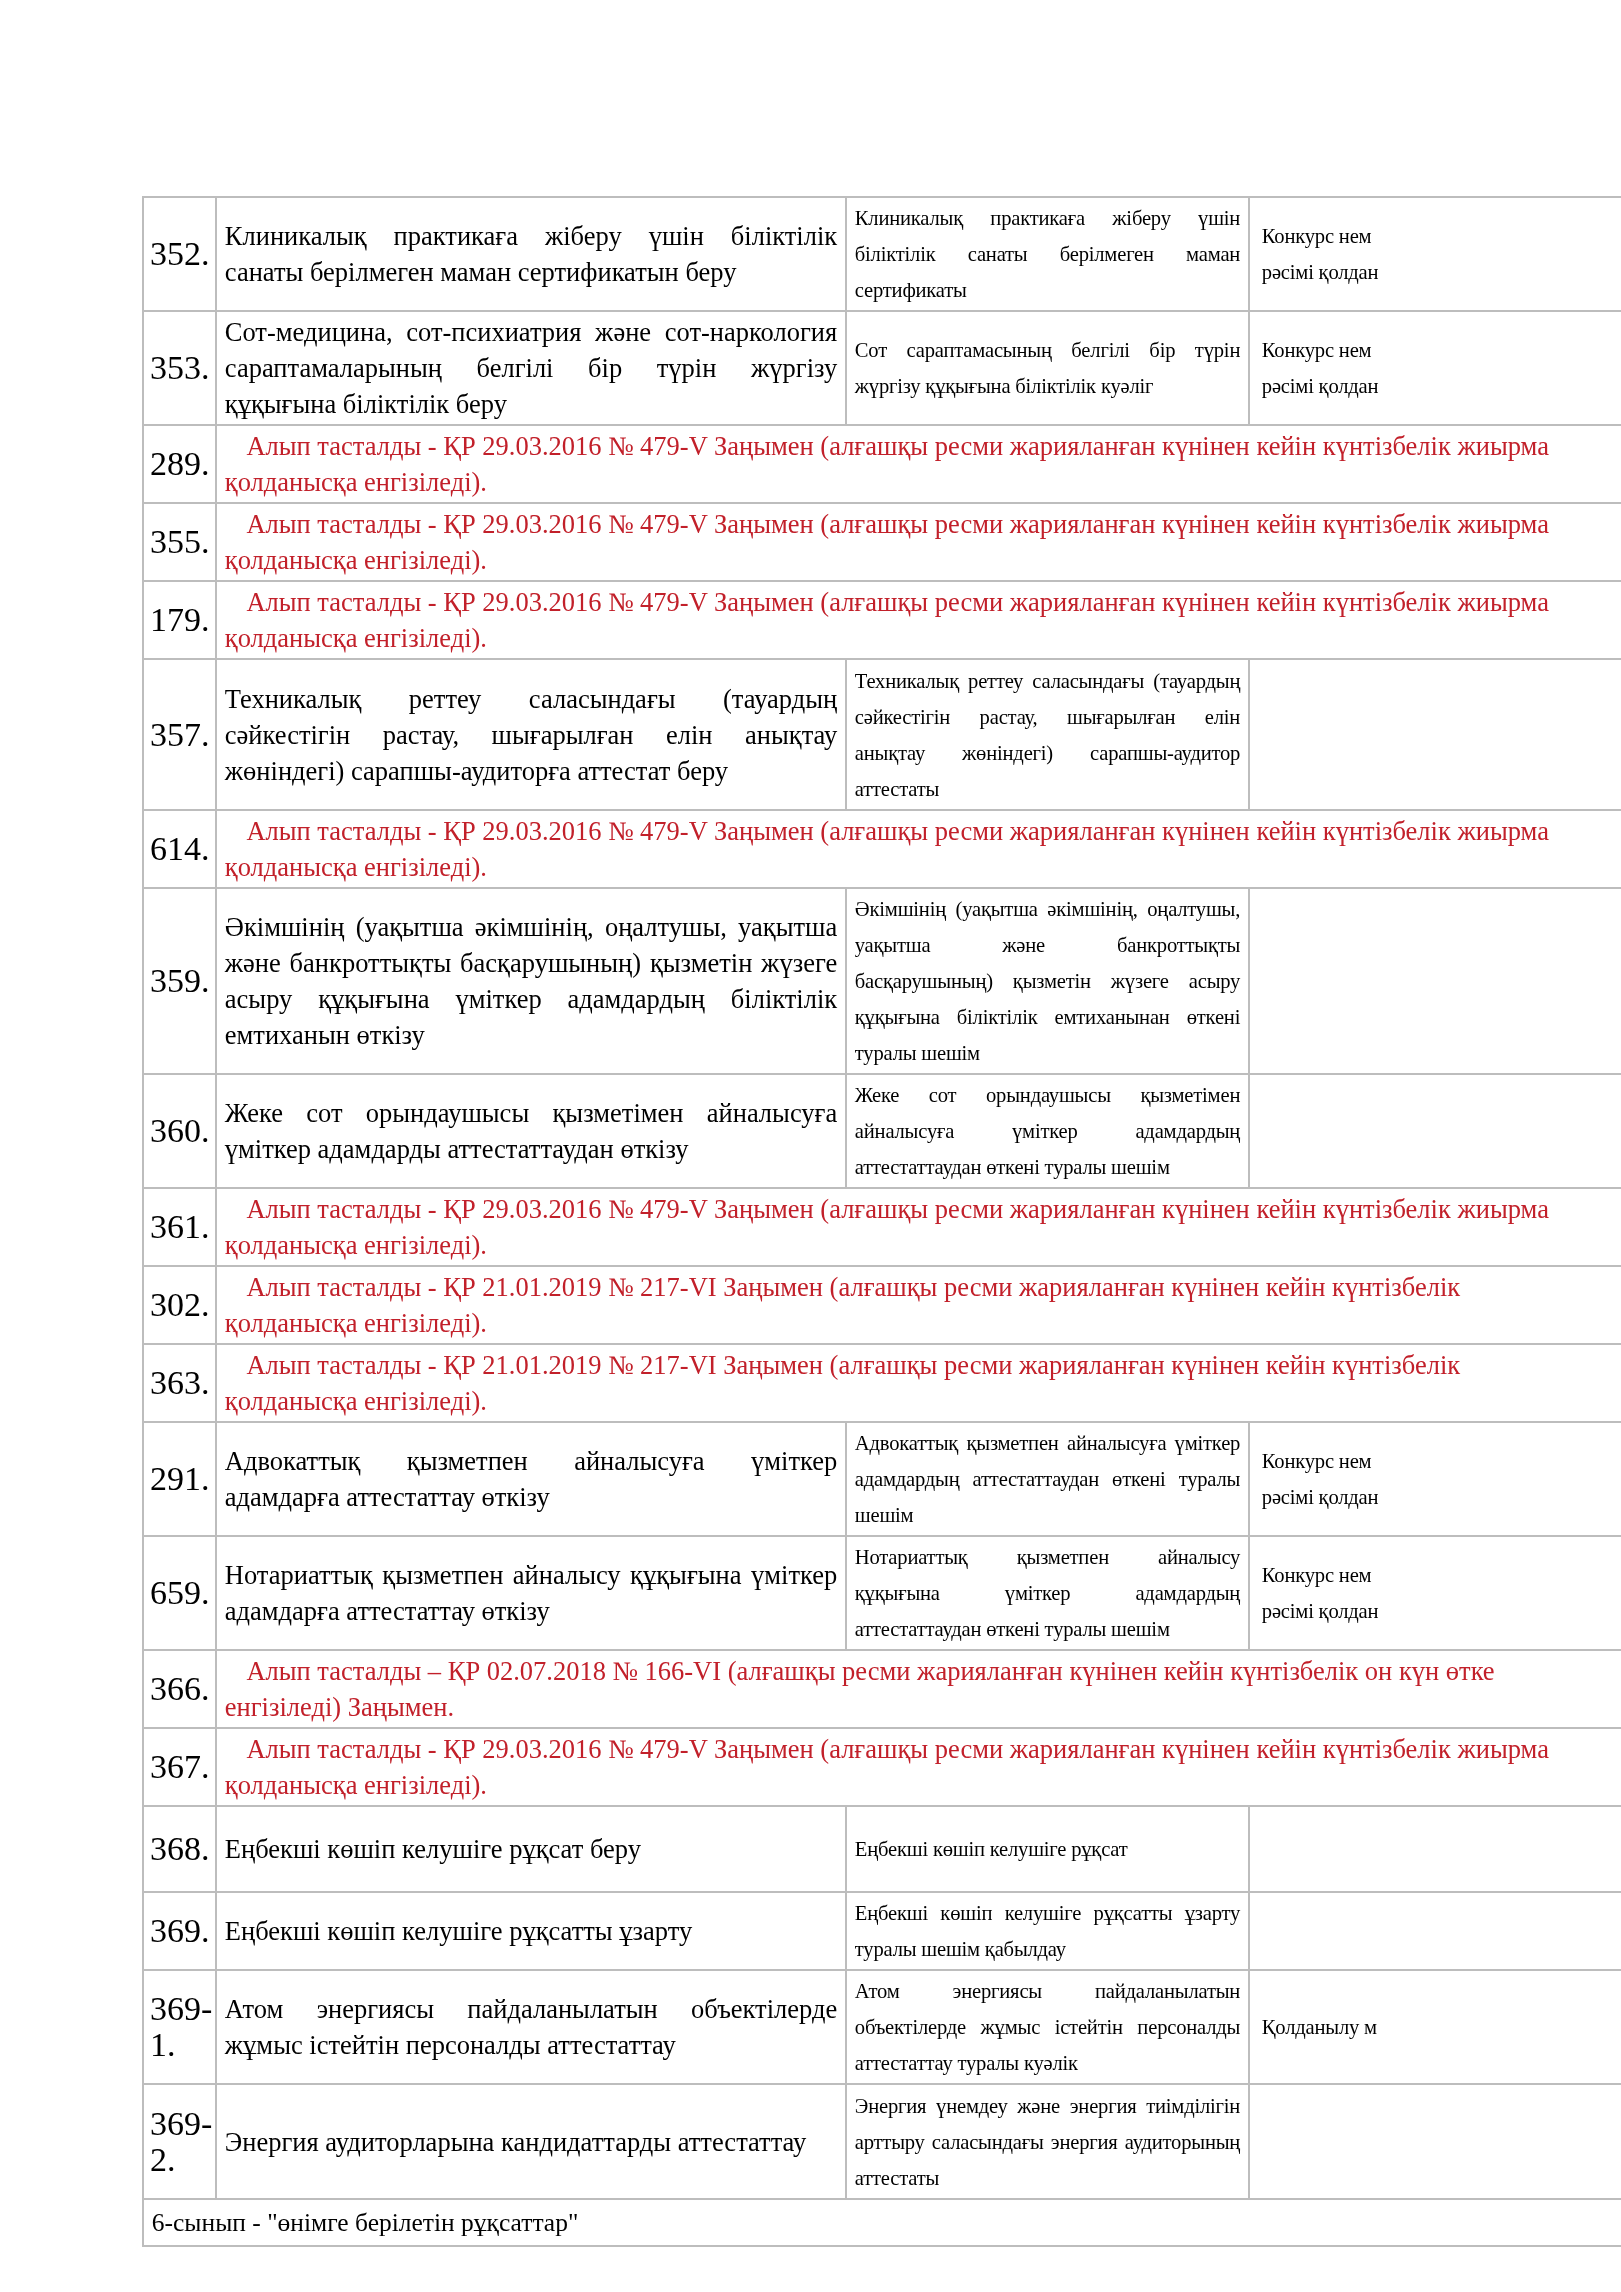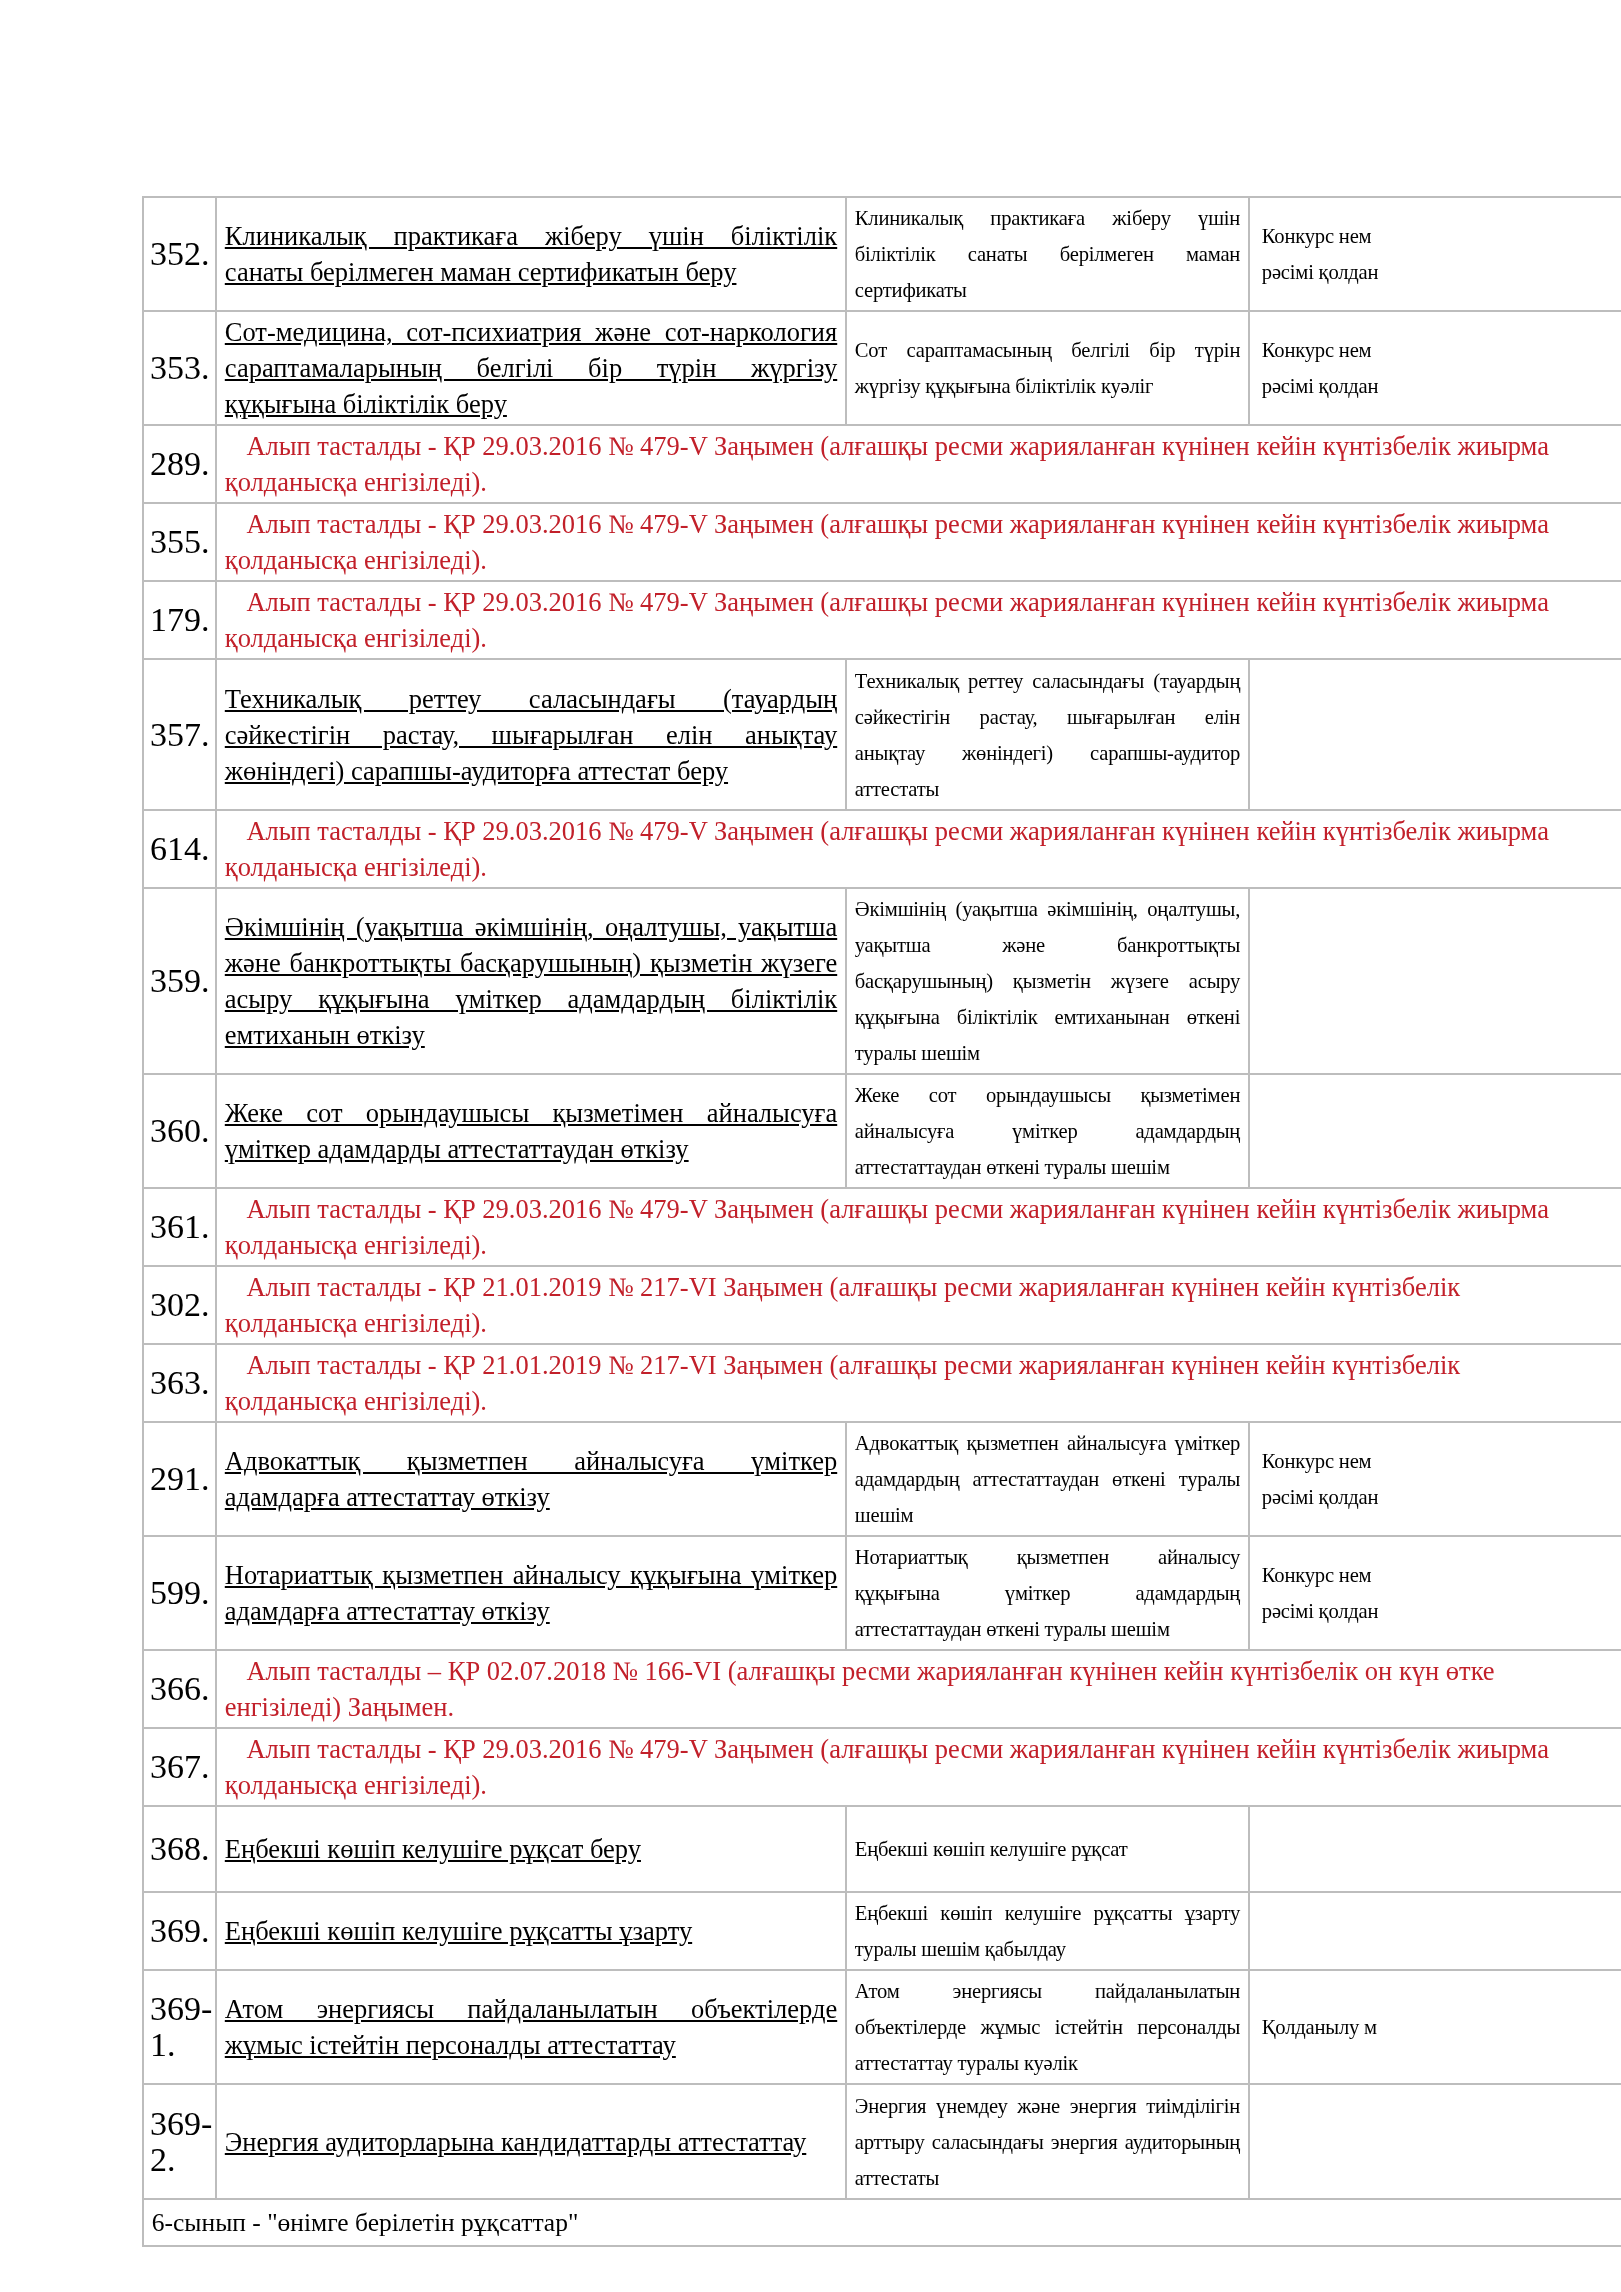--- a/index.html
+++ b/index.html
@@ -14,21 +14,21 @@
   table{border-collapse:collapse;table-layout:fixed;width:2168px;}
   td{
     border:2px solid #bdbdbd;
     vertical-align:middle;
     color:#000000;
     padding:2px 7.8px;
     line-height:36px;
     overflow:hidden;
   }
   td.c-num{font-size:34px;padding:2px 3.9px 2px 5.9px;}
-  td.c-svc{font-size:26.5px;text-align:justify;text-decoration:underline;}
+  td.c-svc{font-size:26.5px;text-align:justify;}
   td.c-res{font-size:20.6px;text-align:justify;letter-spacing:-0.2px;}
   td.c-note{font-size:20.6px;white-space:pre-line;padding-left:11.8px;letter-spacing:-0.2px;}
   td.c-removed{
     font-size:26.5px;
     white-space:pre-line;
     text-indent:21.6px;
     padding-left:7.8px;
     vertical-align:middle;
   }
   tr.footer-row td{
@@ -116,21 +116,21 @@
 қолданысқа енгізіледі).</td>
         </tr>
         <tr style="height: 71px;">
           <td class="c-num">291.</td>
           <td class="c-svc">Адвокаттық қызметпен айналысуға үміткер адамдарға аттестаттау өткізу</td>
           <td class="c-res">Адвокаттық қызметпен айналысуға үміткер адамдардың аттестаттаудан өткені туралы шешім</td>
           <td class="c-note">Конкурс нем
 рәсімі қолдан</td>
         </tr>
         <tr style="height: 114px;">
-          <td class="c-num">599.</td>
+          <td class="c-num">659.</td>
           <td class="c-svc">Нотариаттық қызметпен айналысу құқығына үміткер адамдарға аттестаттау өткізу</td>
           <td class="c-res">Нотариаттық қызметпен айналысу құқығына үміткер адамдардың аттестаттаудан өткені туралы шешім</td>
           <td class="c-note">Конкурс нем
 рәсімі қолдан</td>
         </tr>
         <tr style="height: 75px;">
           <td class="c-num">366.</td>
           <td class="c-removed" colspan="3" style="color: rgb(194, 32, 42);">Алып тасталды – ҚР 02.07.2018 № 166-VI (алғашқы ресми жарияланған күнінен кейін күнтізбелік он күн өтке
 енгізіледі) Заңымен.</td>
         </tr>

